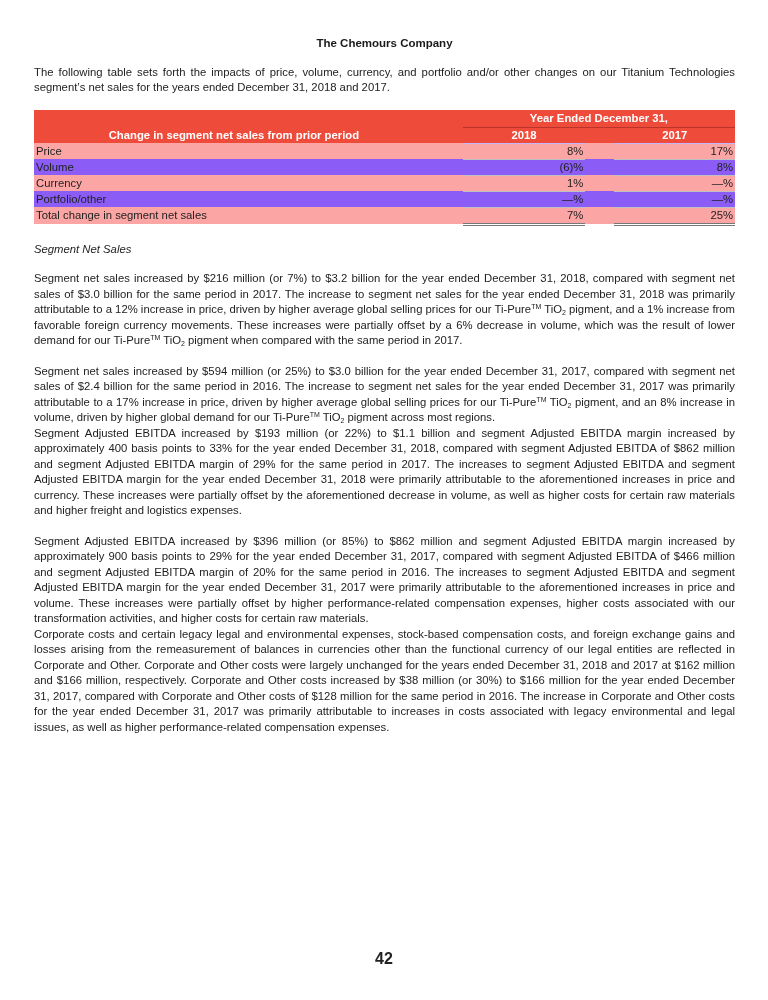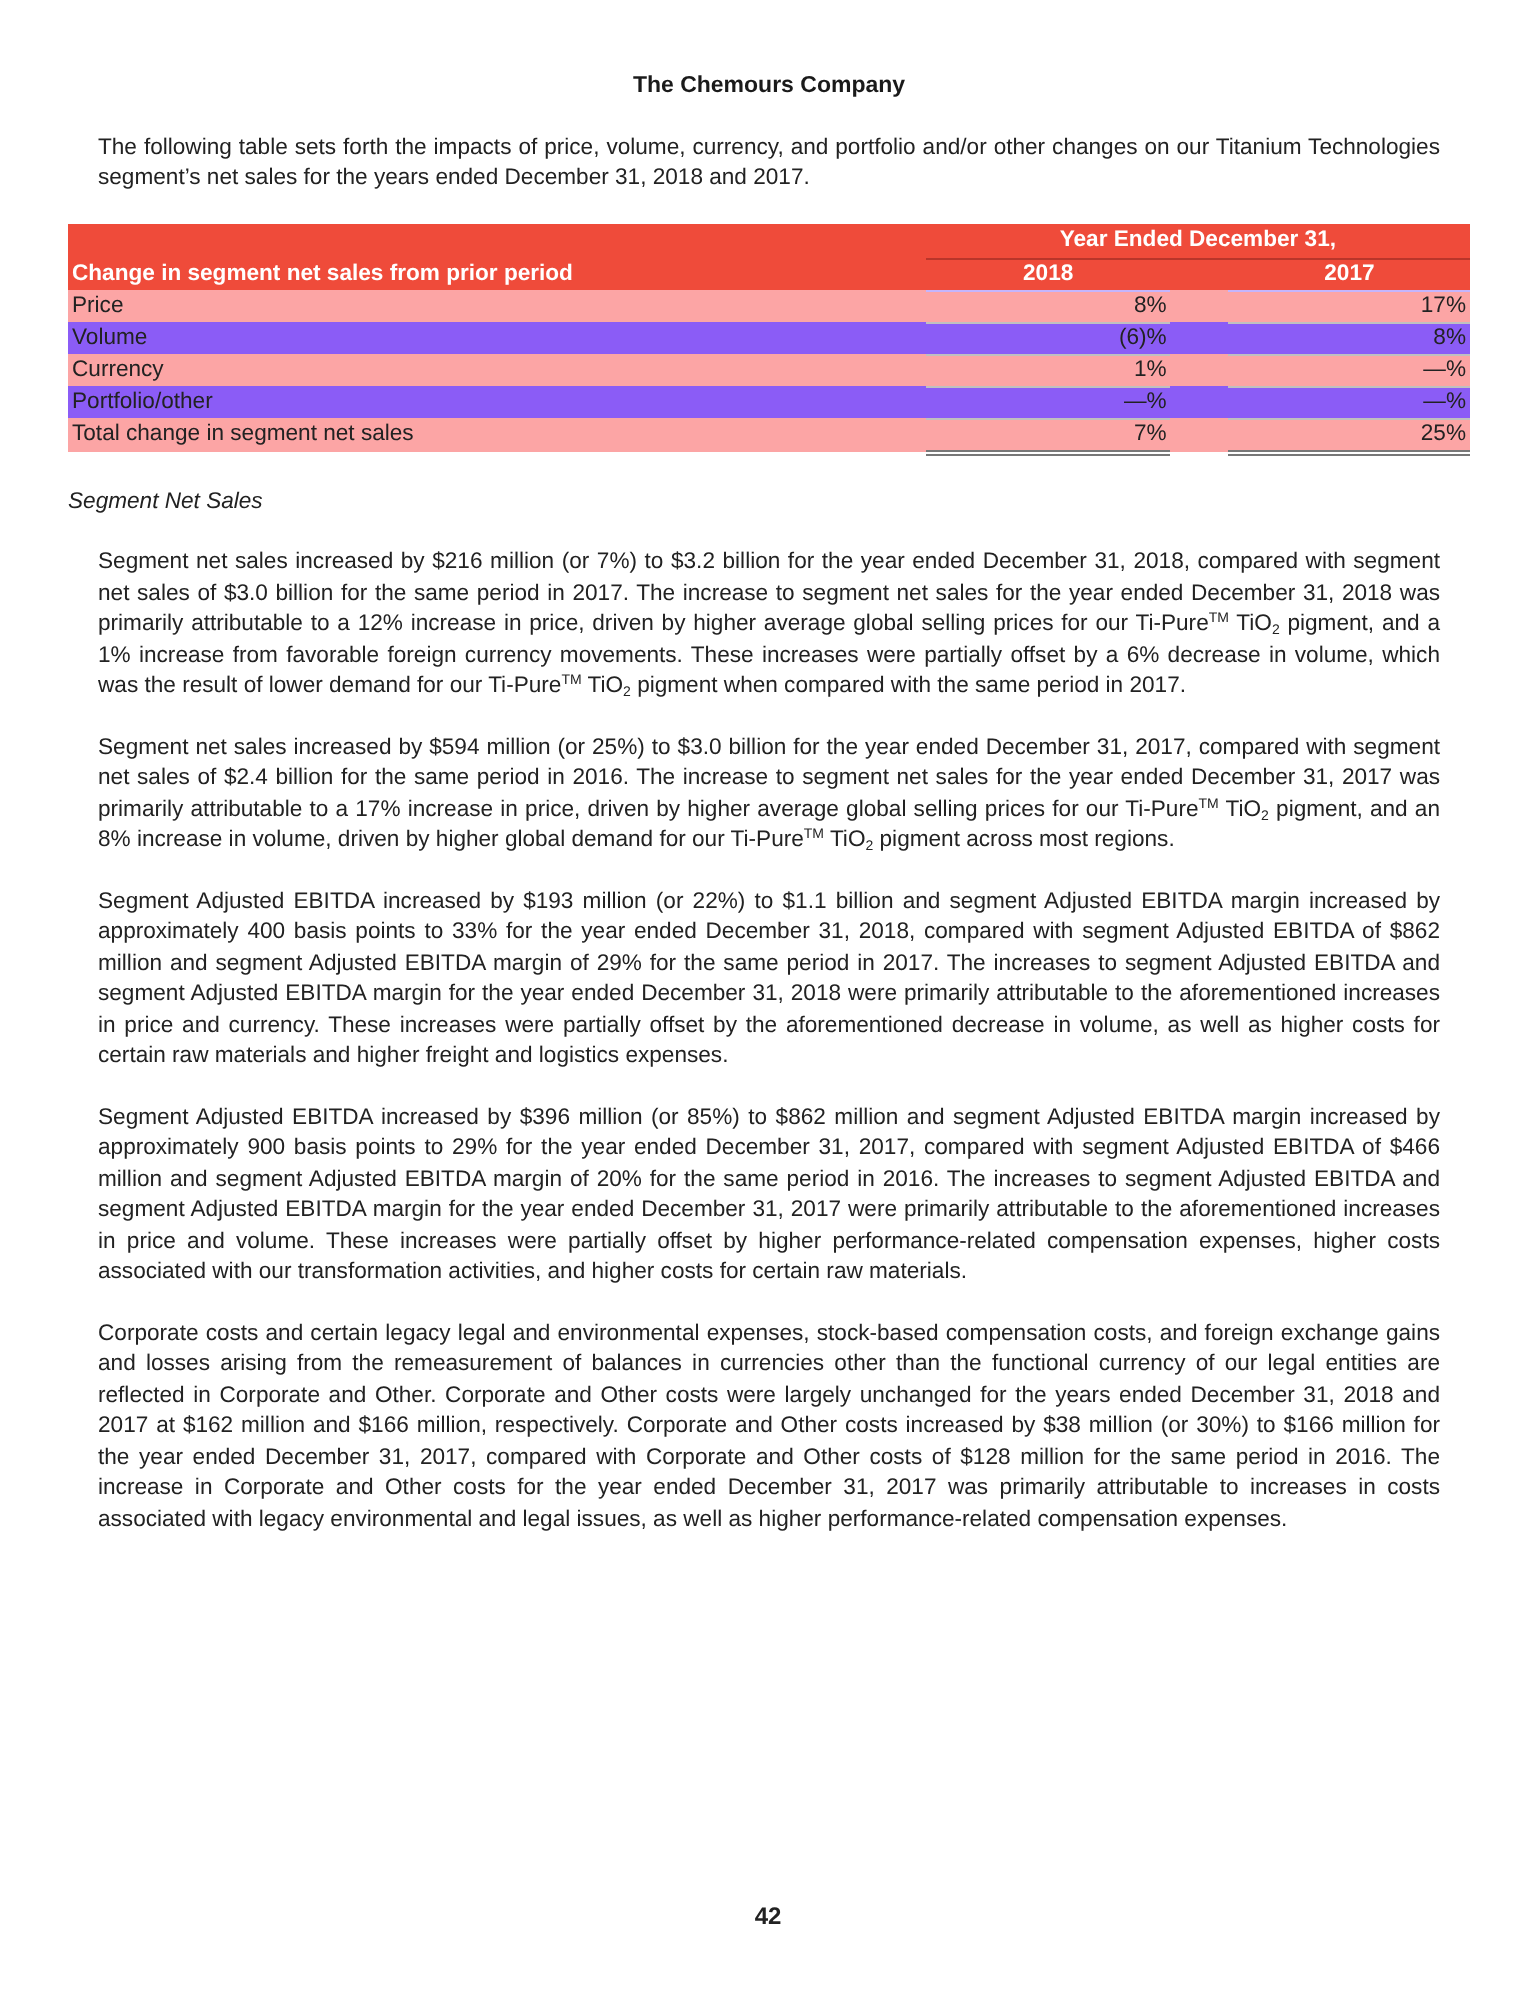--- a/index.html
+++ b/index.html
@@ -24,37 +24,37 @@
       width: 701px;
     }
     .title {
       text-align: center;
       font-weight: bold;
       font-size: 11.5px;
       margin: 0 0 13px 0;
       color: #1a1a1a;
     }
     p {
-      margin: 15px;
+      margin: 0;
       text-align: justify;
     }
     .intro { margin-bottom: 14px; }
 
     
     .fin-table {
       width: 701px;
       border-collapse: collapse;
       font-size: 11.3px;
       margin-top: 0;
     }
     .fin-table td { padding: 0 2px; height: 15px; line-height: 15px; }
     .hdr-row td { background: #ef4b3a; color: #ffffff; font-weight: bold; }
     .hdr-row1 td { height: 17px; }
     .hdr-row2 td { height: 15px; }
-    .col-label { width: 408px; text-align: left; }
+    .col-label { width: 408px; text-align: center; }
     .col-gap { width: 26px; }
     .col-2018 { width: 122px; text-align: center; }
     .col-gap2 { width: 26px; }
     .col-2017 { width: 120px; text-align: center; }
     .year-span {
       text-align: center;
       border-bottom: 1px solid #b9352a;
     }
     .hdr-year { border-bottom: 1px solid #c4b5fd; }
     .stripe td { background: #fca5a5; }
@@ -78,21 +78,21 @@
     .para { margin-bottom: 15px; }
     sup { font-size: 7px; vertical-align: 4px; line-height: 0; }
     sub { font-size: 7px; vertical-align: -2px; line-height: 0; }
 
     .page-number {
       position: absolute;
       top: 951px;
       left: 0;
       width: 768px;
       text-align: center;
-      font-size: 12px;
+      font-size: 16px;
       font-weight: bold;
     }
   </style>
 </head>
 <body>
 
 <div class="page">
   <div class="title">The Chemours Company</div>
   <p class="intro">The following table sets forth the impacts of price, volume, currency, and portfolio and/or other changes on our Titanium Technologies segment’s net sales for the years ended December 31, 2018 and 2017.</p>
 

